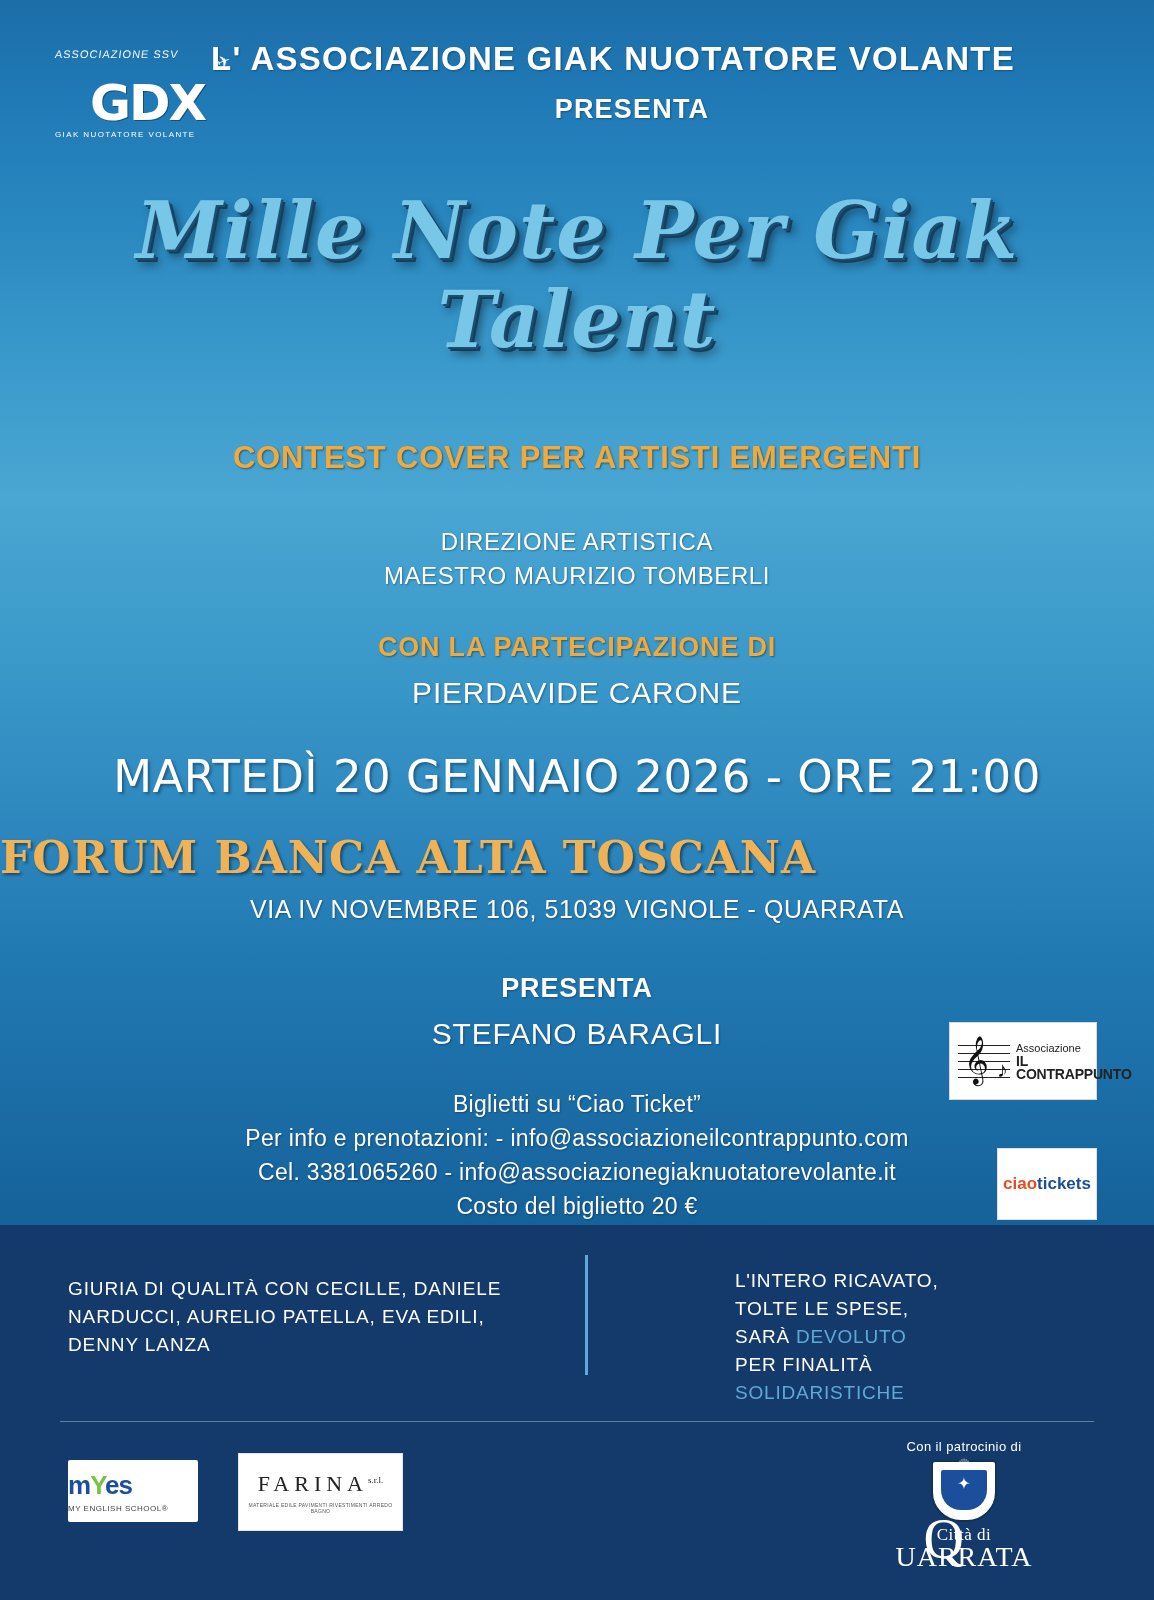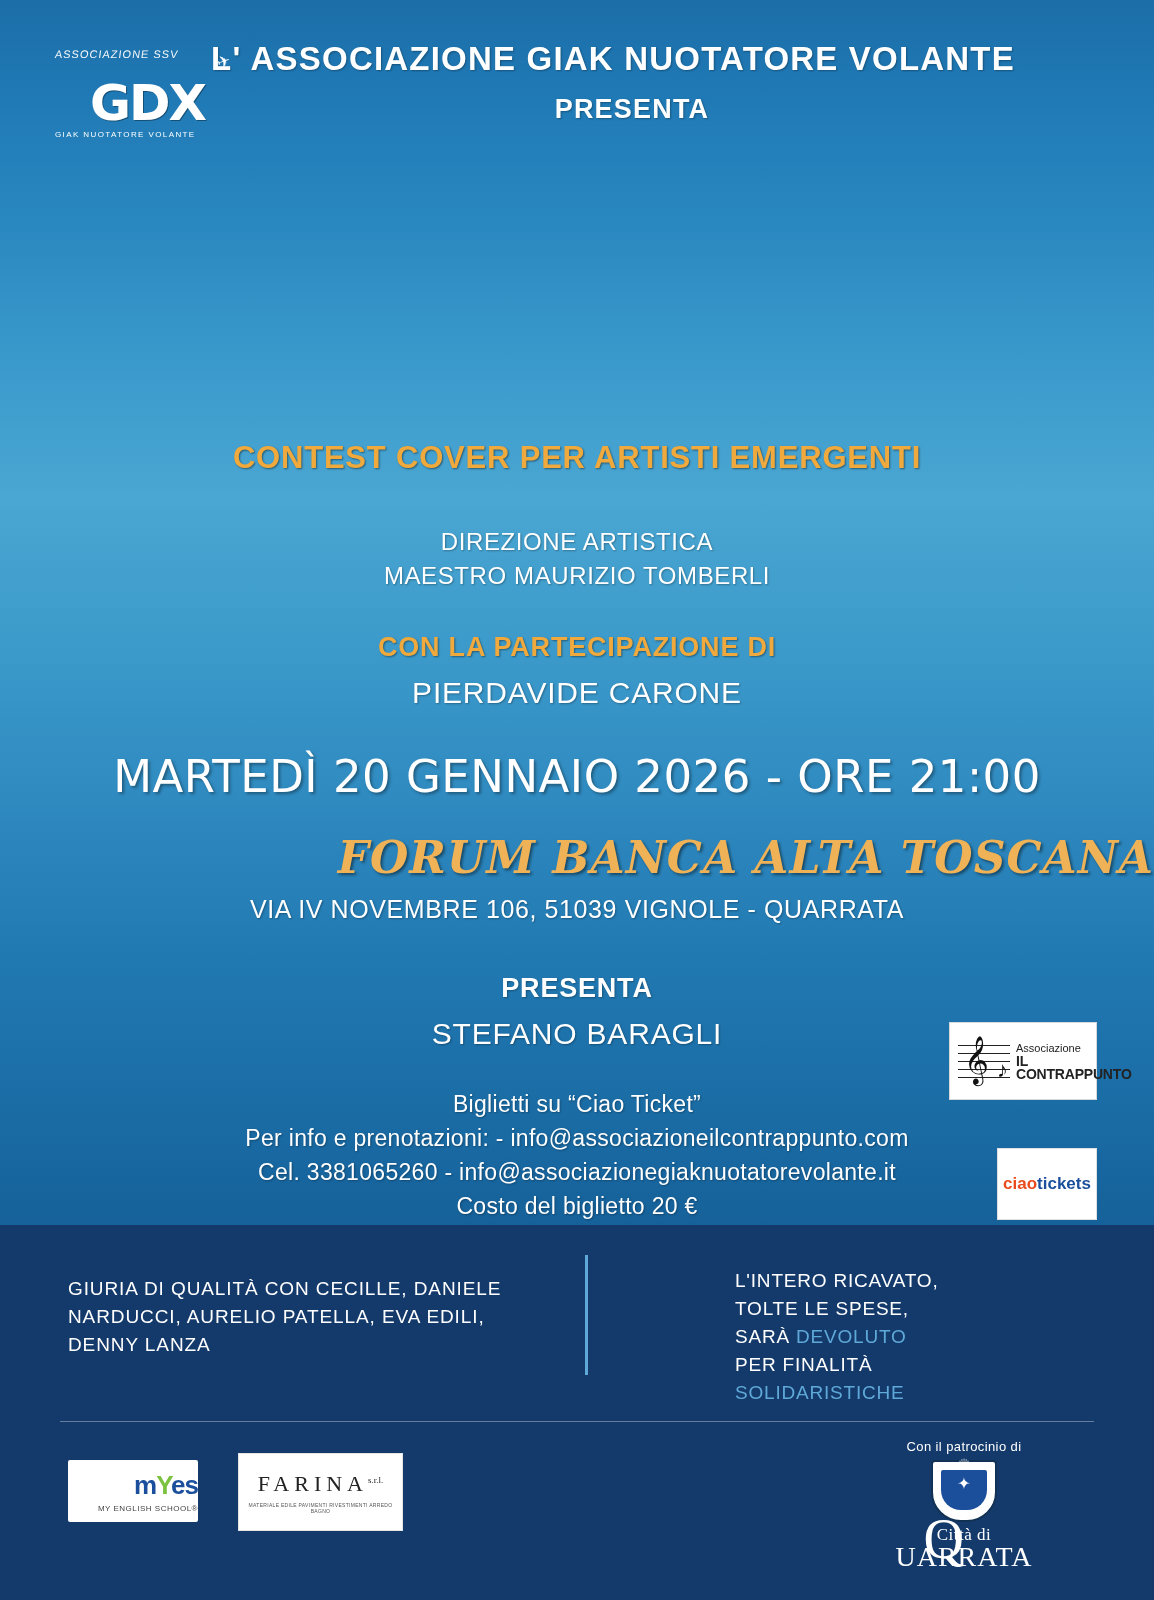--- a/index.html
+++ b/index.html
@@ -143,28 +143,27 @@
   .datetime {
     position: absolute;
     top: 750px; width: 100%; text-align: center;
     color: #ffffff; font-size: 45px; font-weight: normal;
     letter-spacing: .5px;
     font-family: "DejaVu Sans", sans-serif;
     text-shadow: 2px 2px 3px rgba(0,0,0,.35);
   }
   .venue {
     position: absolute;
-    top: 832px; width: 100%; text-align: right;
+    top: 832px; width: 100%; text-align: left;
     font-family: "DejaVu Serif", serif;
     font-weight: bold;
     font-size: 44px;
     color: #f0b257;
     letter-spacing: 1px;
     text-shadow: 2px 2px 3px rgba(0,0,0,.45);
-    font-style: italic;
   }
   .address {
     position: absolute;
     top: 895px; width: 100%; text-align: center;
     color: #ffffff; font-size: 25px; letter-spacing: .6px;
     text-shadow: 1px 1px 2px rgba(0,0,0,.3);
   }
   .presenta2 {
     position: absolute;
     top: 973px; width: 100%; text-align: center;
@@ -284,21 +283,21 @@
     position: absolute;
     left: 60px; top: 196px; width: 1034px; height: 1px;
     background: rgba(255,255,255,.35);
   }
 
   .logo-myes {
     position: absolute;
     left: 68px; top: 235px; width: 130px; height: 62px;
     background: #ffffff; border-radius: 2px;
     display: flex; flex-direction: column;
-    align-items: flex-end; justify-content: center;
+    align-items: flex-start; justify-content: center;
   }
   .logo-myes .m1 { font-size: 26px; font-weight: bold; color: #1b4f9c; letter-spacing: -1px;}
   .logo-myes .m1 i { color: #7cc242; font-style: normal; }
   .logo-myes .m2 { font-size: 8px; color: #444; letter-spacing: .5px; margin-top: 3px;}
 
   .logo-farina {
     position: absolute;
     left: 238px; top: 228px; width: 165px; height: 78px;
     background: #ffffff; border: 1px solid #e4e4e4;
     display: flex; flex-direction: column;
@@ -364,20 +363,24 @@
     <div class="logo-gdx">
       <span class="g-top">ASSOCIAZIONE SSV</span>
       <span class="plane">✈</span>
       <span class="g-main">GDX</span>
       <span class="g-bot">GIAK NUOTATORE VOLANTE</span>
     </div>
     <div class="assoc-line">L' ASSOCIAZIONE GIAK NUOTATORE VOLANTE</div>
     <div class="presenta-line">PRESENTA</div>
   </div>
 
+  <div class="title-block">
+    <div class="title-main">Mille Note Per Giak</div>
+    <div class="title-sub">Talent</div>
+  </div>
 
   <div class="contest">CONTEST COVER PER ARTISTI EMERGENTI</div>
 
   <div class="direzione">
     <div>DIREZIONE ARTISTICA</div>
     <div>MAESTRO MAURIZIO TOMBERLI</div>
   </div>
 
   <div class="partecipazione-title">CON LA PARTECIPAZIONE DI</div>
   <div class="partecipazione-name">PIERDAVIDE CARONE</div>

